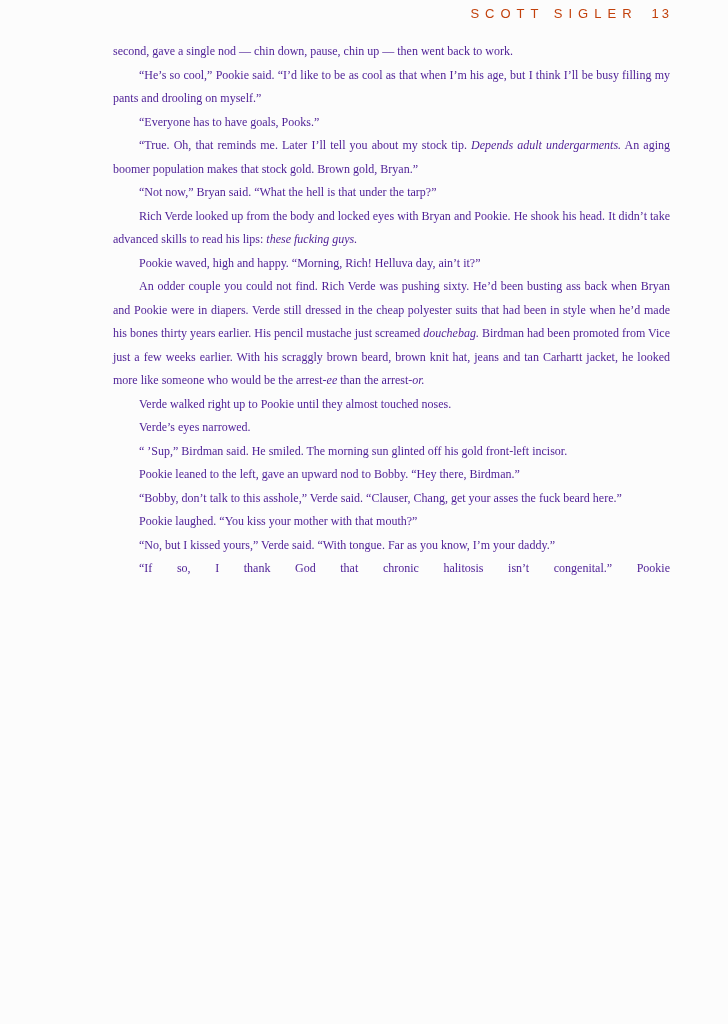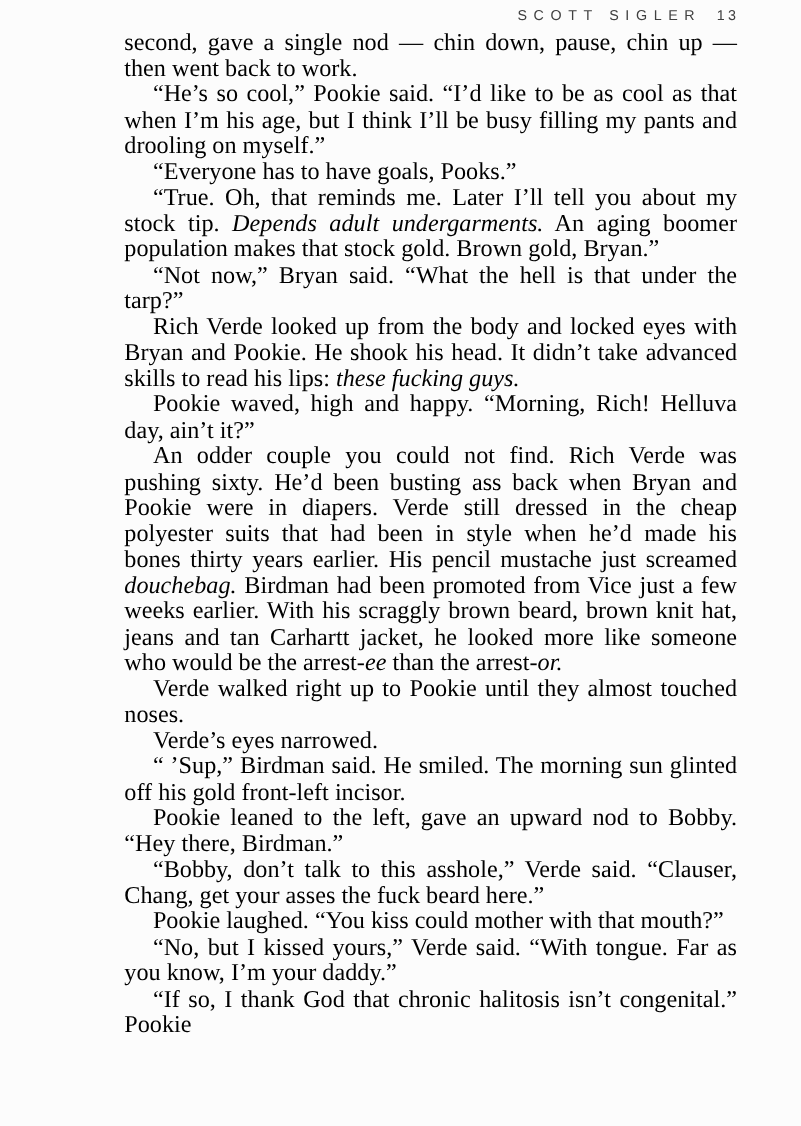--- a/index.html
+++ b/index.html
@@ -17,36 +17,36 @@
     color: #1b1b1b;
   }
   .running-header {
     position: absolute;
     top: 6px;
     right: 56px;
     font-family: "Liberation Sans", sans-serif;
     font-size: 13px;
     font-weight: 400;
     letter-spacing: 6px;
-    color: #404040;
+    color: #c2410c;
     white-space: nowrap;
   }
   .running-header .page-num {
     margin-left: 14px;
     letter-spacing: 3px;
   }
   .body-text {
     position: absolute;
-    top: 26px;
+    top: 40px;
     left: 113px;
     width: 557px;
-    font-size: 22px;
+    font-size: 12px;
     line-height: 23.5px;
     text-align: justify;
-    color: #000000;
+    color: #4c1d95;
   }
   .body-text p {
     margin: 0;
     padding: 0;
     text-indent: 26px;
   }
   .body-text p.noindent {
     text-indent: 0;
   }
   .body-text p:last-child {
@@ -70,17 +70,17 @@
       <p><span>“True. Oh, that reminds me. Later I’ll tell you about my stock tip. </span><em>Depends adult undergarments.</em><span> An aging boomer population makes that stock gold. Brown gold, Bryan.”</span></p>
       <p><span>“Not now,” Bryan said. “What the hell is that under the tarp?”</span></p>
       <p><span>Rich Verde looked up from the body and locked eyes with Bryan and Pookie. He shook his head. It didn’t take advanced skills to read his lips: </span><em>these fucking guys.</em></p>
       <p><span>Pookie waved, high and happy. “Morning, Rich! Helluva day, ain’t it?”</span></p>
       <p><span>An odder couple you could not find. Rich Verde was pushing sixty. He’d been busting ass back when Bryan and Pookie were in diapers. Verde still dressed in the cheap polyester suits that had been in style when he’d made his bones thirty years earlier. His pencil mustache just screamed </span><em>douchebag.</em><span> Birdman had been promoted from Vice just a few weeks earlier. With his scraggly brown beard, brown knit hat, jeans and tan Carhartt jacket, he looked more like someone who would be the arrest-</span><em>ee</em><span> than the arrest-</span><em>or.</em></p>
       <p><span>Verde walked right up to Pookie until they almost touched noses.</span></p>
       <p><span>Verde’s eyes narrowed.</span></p>
       <p><span>“ ’Sup,” Birdman said. He smiled. The morning sun glinted off his gold front-left incisor.</span></p>
       <p><span>Pookie leaned to the left, gave an upward nod to Bobby. “Hey there, Birdman.”</span></p>
       <p><span>“Bobby, don’t talk to this asshole,” Verde said. “Clauser, Chang, get your asses the fuck beard here.”</span></p>
-      <p><span>Pookie laughed. “You kiss could mother with that mouth?”</span></p>
+      <p><span>Pookie laughed. “You kiss your mother with that mouth?”</span></p>
       <p><span>“No, but I kissed yours,” Verde said. “With tongue. Far as you know, I’m your daddy.”</span></p>
       <p><span>“If so, I thank God that chronic halitosis isn’t congenital.” Pookie</span></p>
     </div>
 </div>
 
 </body></html>

